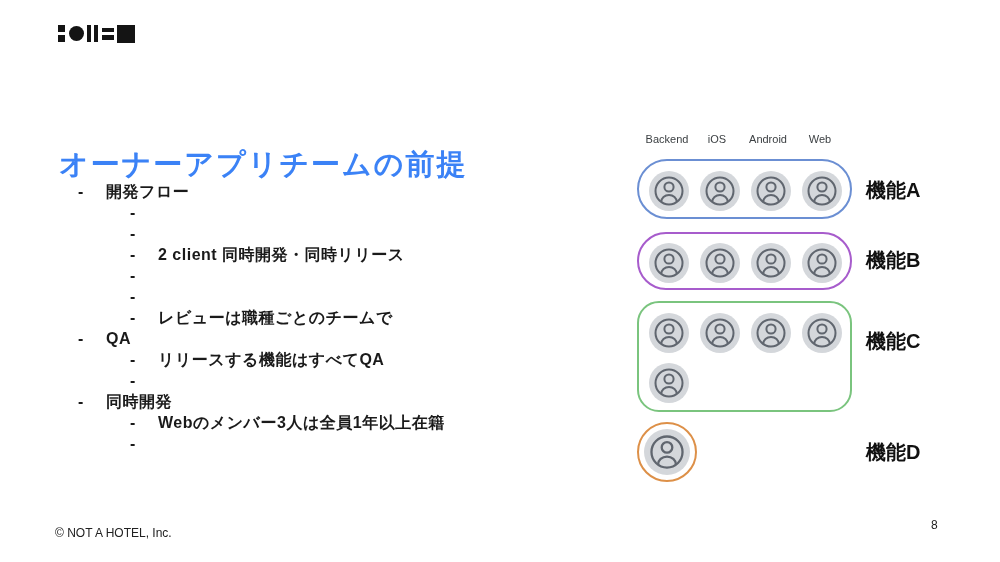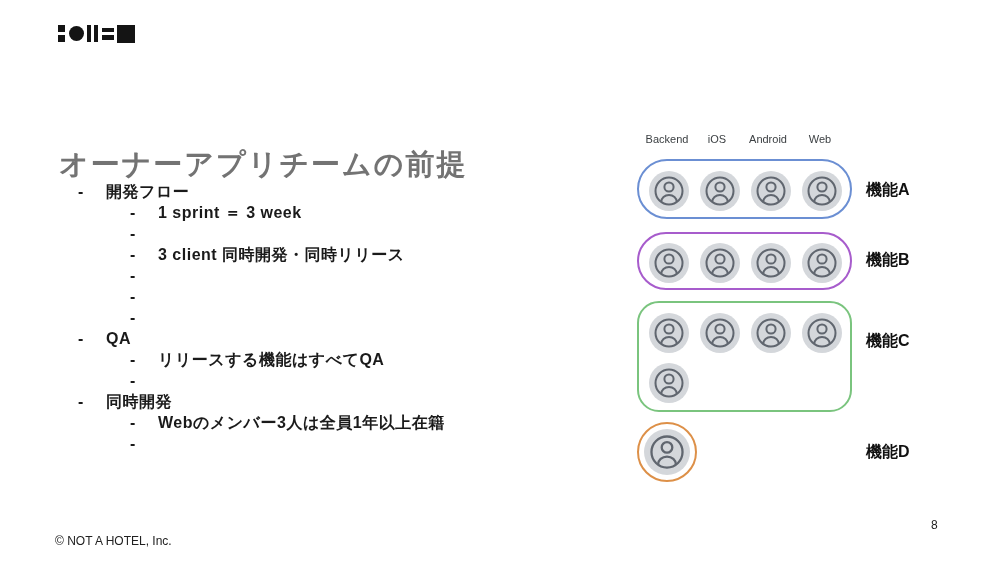--- a/index.html
+++ b/index.html
@@ -15,21 +15,21 @@
   .logo .colon i{width:7px;height:7px;background:#141414;display:block;}
   .logo .dot{width:15px;height:15px;border-radius:50%;background:#141414;}
   .logo .vbars{display:flex;gap:3px;}
   .logo .vbars i{width:4px;height:17px;background:#141414;display:block;}
   .logo .equals{display:flex;flex-direction:column;gap:3px;}
   .logo .equals i{width:12px;height:4.5px;background:#141414;display:block;}
   .logo .sq{width:18px;height:18px;background:#141414;}
   
   .title{
     position:absolute;left:59px;top:126px;
-    font-size:29px;font-weight:bold;letter-spacing:2px;color:#737373;
+    font-size:29px;font-weight:bold;letter-spacing:2px;color:#3b82f6;
     white-space:nowrap;
   }
   
   .bullets{position:absolute;left:78px;top:181px;width:520px;
     font-size:16px;font-weight:bold;line-height:21px;letter-spacing:0.5px;color:#1a1a1a;}
   .row{display:flex;align-items:flex-start;}
   .row .dash{width:28px;flex:none;}
   .row.l2{padding-left:52px;}
   .row.l2 .text{max-width:436px;}
   
@@ -39,23 +39,23 @@
   .group{position:absolute;left:0;width:215px;border-style:solid;border-width:2px;box-sizing:border-box;}
   .g-pill{border-radius:30px;}
   .g-rect{border-radius:22px;}
   .avrow{display:flex;gap:11px;padding-left:10px;}
   .avatar{width:40px;height:40px;border-radius:50%;background:#d4d7db;flex:none;
     display:flex;align-items:center;justify-content:center;}
   .ring{position:absolute;left:0;width:60px;height:60px;border-radius:50%;
     border:2.5px solid;box-sizing:border-box;display:flex;align-items:center;justify-content:center;}
   .ring .avatar{width:46px;height:46px;}
   .glabel{position:absolute;left:229px;transform:translateY(-50%);
-    font-size:16px;font-weight:bold;color:#111;white-space:nowrap;}
-  
-  .footer{position:absolute;left:55px;top:526px;font-size:12px;color:#212121;margin-top:8px;}
+    font-size:20px;font-weight:bold;color:#111;white-space:nowrap;}
+  
+  .footer{position:absolute;left:55px;top:526px;font-size:12px;color:#212121;}
   .pageno{position:absolute;left:931px;top:518px;font-size:12px;color:#212121;}
 </style>
 </head>
 <body>
 
 <svg width="0" height="0" style="position:absolute" aria-hidden="true">
   <defs>
     <clipPath id="avclip">
         <circle cx="20" cy="20" r="13.3"></circle>
       </clipPath>
@@ -81,37 +81,37 @@
 
 <h1 class="title">オーナーアプリチームの前提</h1>
 
 <div class="bullets">
   <div class="row l1">
       <span class="dash">-</span>
       <span class="text">開発フロー</span>
     </div>
   <div class="row l2">
       <span class="dash">-</span>
-      <span class="text">1 sprint ＝ 3 week</span>
-    </div>
-  <div class="row l2">
-      <span class="dash">-</span>
-    </div>
-  <div class="row l2">
-      <span class="dash">-</span>
-      <span class="text">3 client 同時開発・同時リリース</span>
-    </div>
-  <div class="row l2">
-      <span class="dash">-</span>
-    </div>
-  <div class="row l2">
-      <span class="dash">-</span>
-    </div>
-  <div class="row l2">
-      <span class="dash">-</span>
+    </div>
+  <div class="row l2">
+      <span class="dash">-</span>
+    </div>
+  <div class="row l2">
+      <span class="dash">-</span>
+      <span class="text">2 client 同時開発・同時リリース</span>
+    </div>
+  <div class="row l2">
+      <span class="dash">-</span>
+    </div>
+  <div class="row l2">
+      <span class="dash">-</span>
+    </div>
+  <div class="row l2">
+      <span class="dash">-</span>
+      <span class="text">レビューは職種ごとのチームで</span>
     </div>
   <div class="row l1">
       <span class="dash">-</span>
       <span class="text">QA</span>
     </div>
   <div class="row l2">
       <span class="dash">-</span>
       <span class="text">リリースする機能はすべてQA</span>
     </div>
   <div class="row l2">

